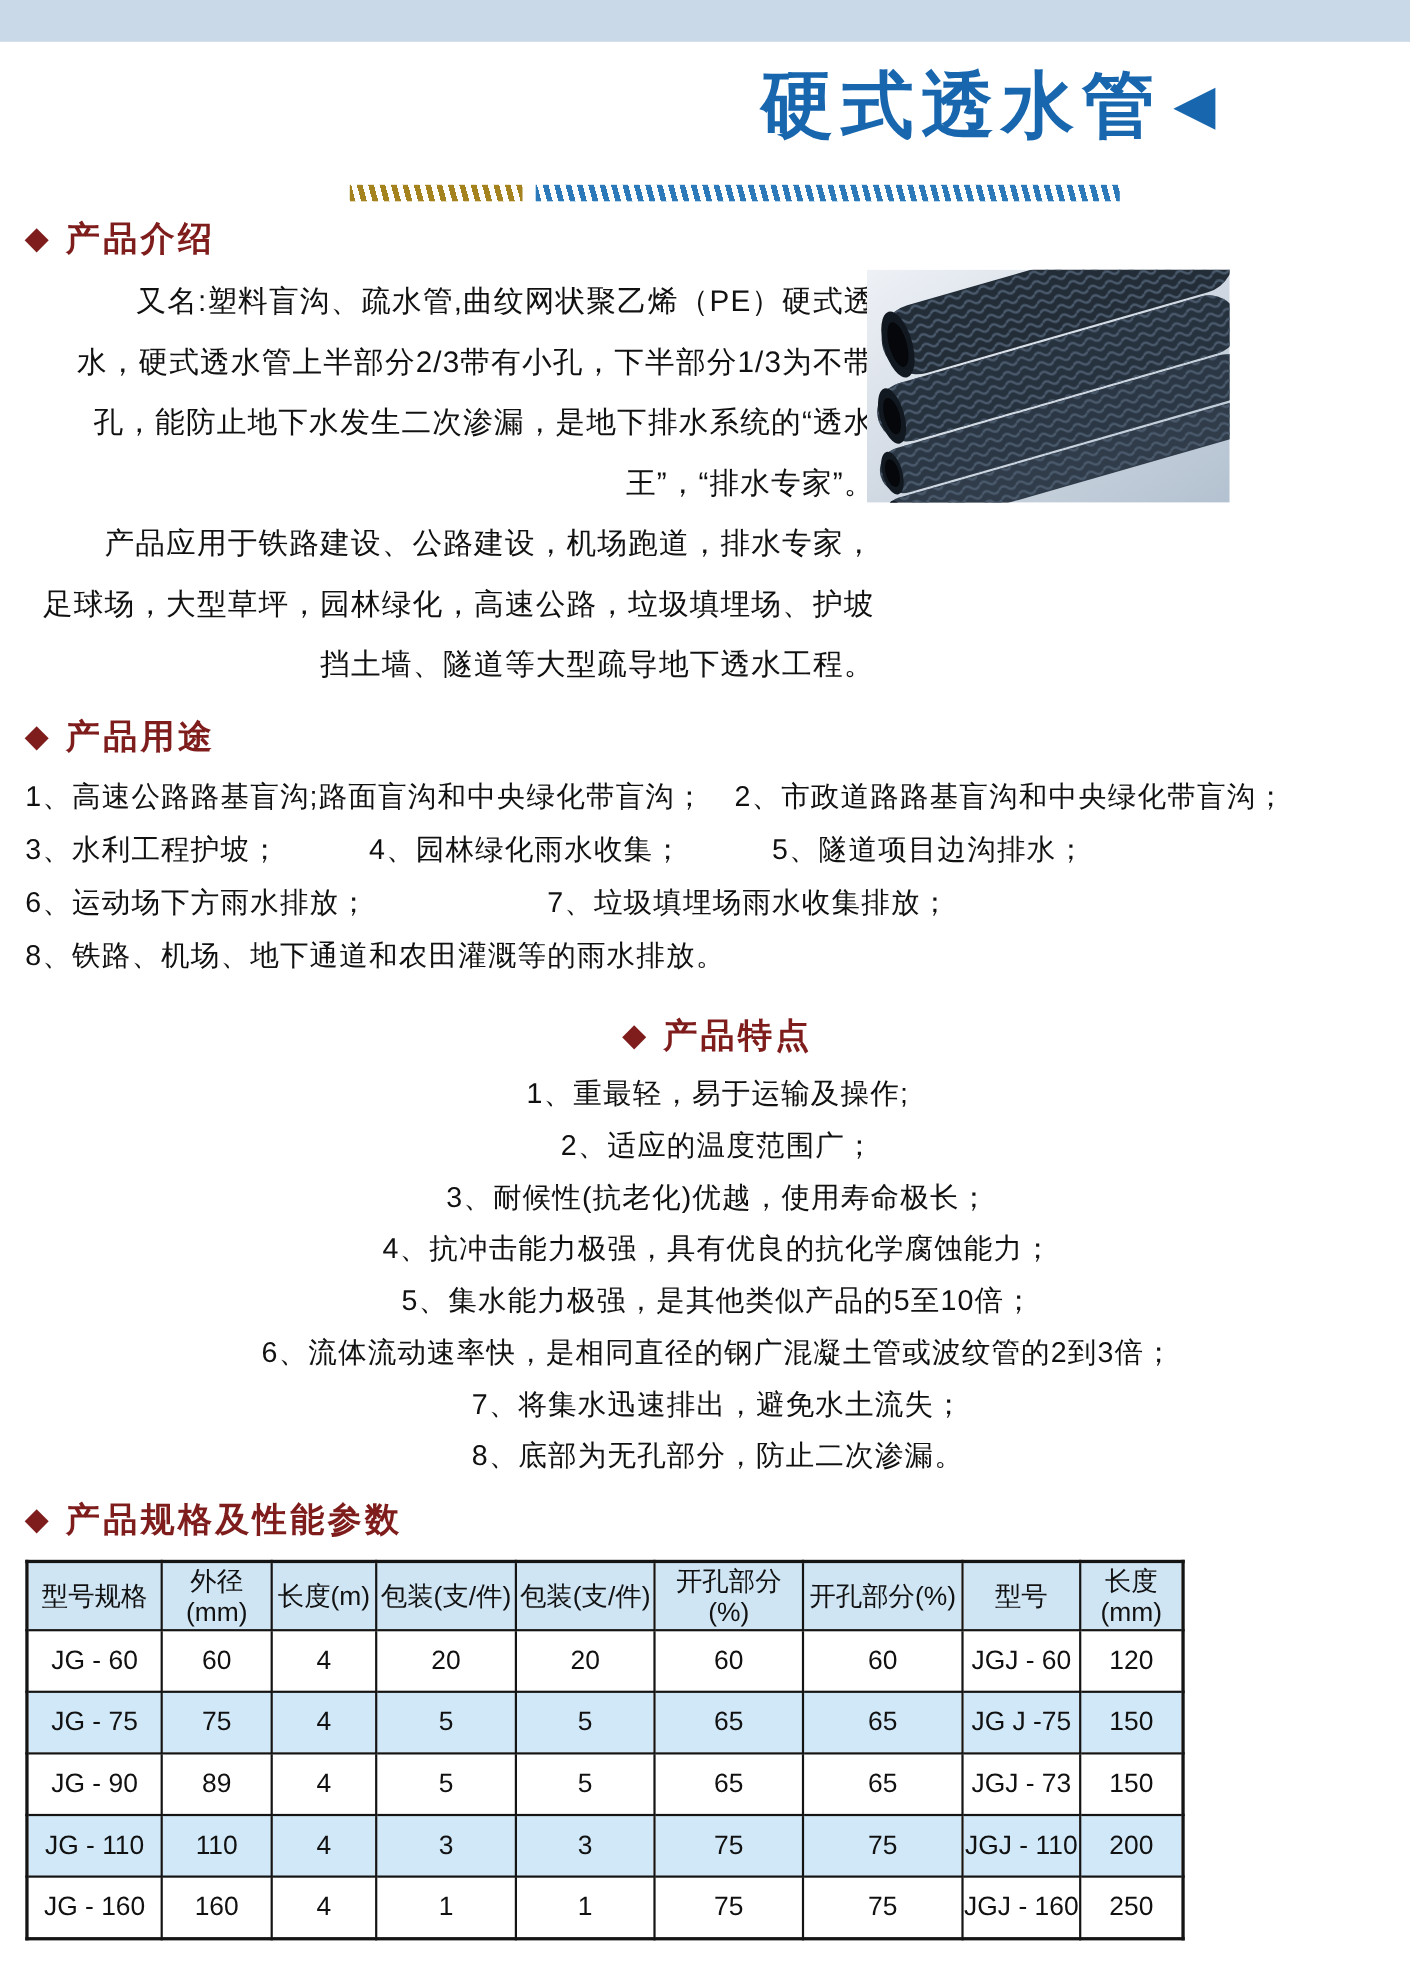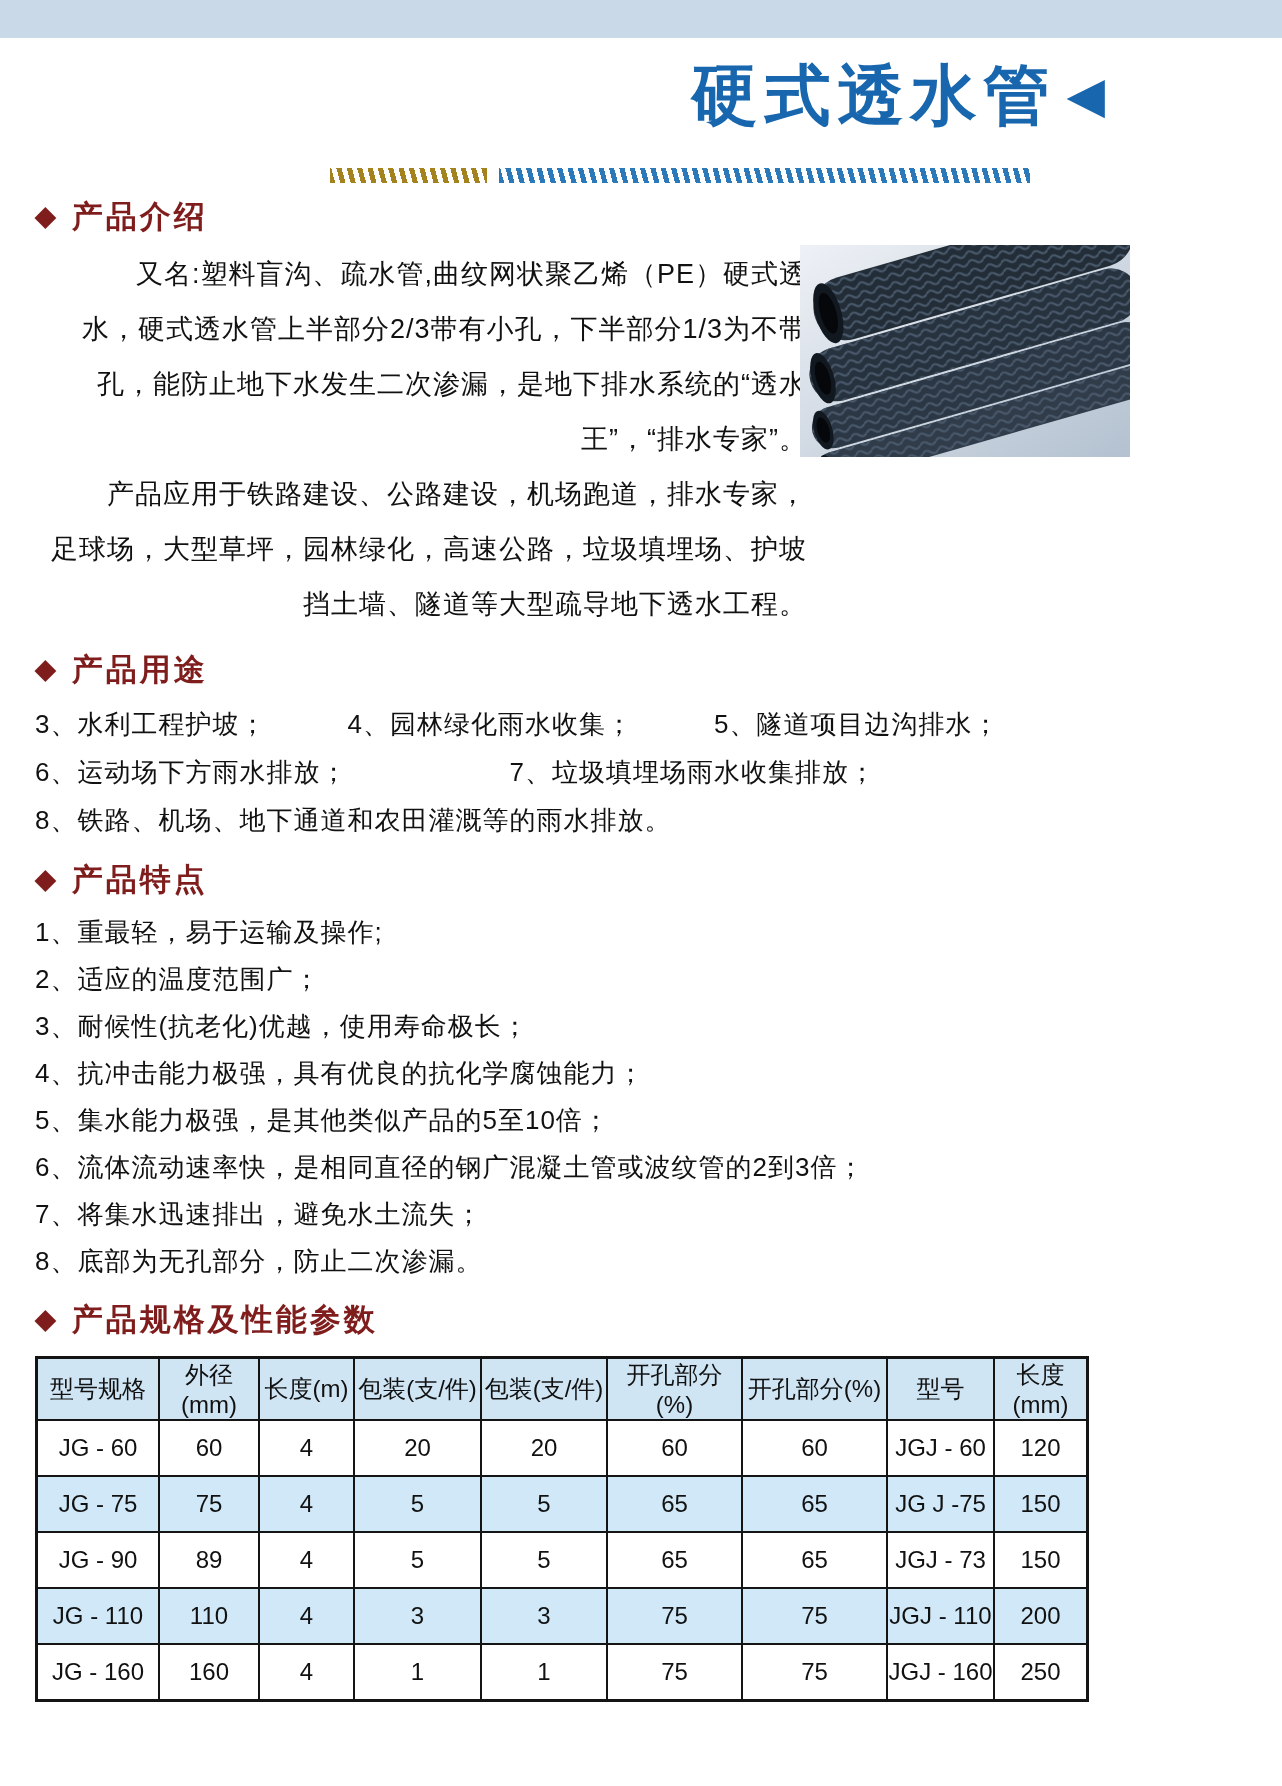--- a/index.html
+++ b/index.html
@@ -1,38 +1,38 @@
 <!DOCTYPE html>
 <html><head>
 <meta charset="utf-8">
 <style>
   html,body{margin:0;padding:0;background:#ffffff;}
   body{width:1282px;height:1786px;overflow:hidden;font-family:"Liberation Sans",sans-serif;color:#111;}
-  .page{position:relative;width:1282px;height:1786px;box-sizing:border-box;padding-left:35px;background:#fff;}
+  .page{position:relative;width:1282px;height:1786px;box-sizing:border-box;padding-left:23px;background:#fff;}
   .top-band{position:absolute;left:0;top:0;width:1282px;height:38px;background:#c9d9e8;}
   .title-row{padding-top:55px;height:80px;line-height:80px;text-align:right;padding-right:177px;white-space:nowrap;}
   .page-title{font-family:"DejaVu Serif",serif;font-size:66px;font-weight:bold;color:#1766ae;letter-spacing:7px;}
   .title-arrow{font-size:50px;color:#1766ae;margin-left:10px;vertical-align:6px;}
   .stripe-row{margin-top:33px;margin-left:295px;height:15px;display:flex;}
   .hatch{height:15px;display:inline-block;}
   .hatch-gold{width:157px;background:repeating-linear-gradient(75deg,#a4831f 0 5px,rgba(0,0,0,0) 5px 10px);}
   .hatch-blue{width:531px;margin-left:12px;background:repeating-linear-gradient(75deg,#2b79b9 0 5px,rgba(0,0,0,0) 5px 10px);}
   .sec-heading{color:#7f1d1d;font-weight:bold;white-space:nowrap;height:42px;line-height:42px;}
   .diamond{font-size:27px;margin-right:16px;vertical-align:2px;}
   .sec-title{font-size:31px;letter-spacing:3px;}
   .mt-intro{margin-top:12px;}
   .intro-body{position:relative;margin-top:10px;}
   .intro-text{width:772px;text-align:right;}
   .intro-text p{margin:0;text-indent:2em;font-size:27px;line-height:55px;letter-spacing:1px;}
   .photo{position:absolute;left:765px;top:-2px;width:330px;height:212px;overflow:hidden;}
   .mt-usage{margin-top:16px;}
   .line-list{margin-top:10px;}
   .body-line{font-size:26px;line-height:48px;white-space:nowrap;letter-spacing:1px;}
   .features .body-line{line-height:47px;}
-  .mt-features{margin-top:14px;}
+  .mt-features{margin-top:28px;text-align:center;}
   .features .line-list{margin-top:9px;}
   .mt-specs{margin-top:13px;}
   .spec-table{border-collapse:collapse;table-layout:fixed;width:1052px;margin-top:16px;border:3px solid #141414;}
   .spec-table th,.spec-table td{border:2px solid #141414;text-align:center;vertical-align:middle;font-weight:normal;font-size:24px;padding:0;overflow:hidden;}
   .spec-table th{height:53px;background:#cfe5f4;}
   .spec-table td{height:54px;background:#ffffff;}
   .spec-table tbody tr:nth-child(even) td{background:#d0e8f7;}
   .spec-table th:nth-child(1){width:120px}
   .spec-table th:nth-child(2){width:98px}
   .spec-table th:nth-child(3){width:93px}
@@ -109,20 +109,21 @@
         </svg>
       </div>
     </div>
   </div>
 
   <div class="section mt-usage">
     <div class="sec-heading">
       <span class="diamond">◆</span><span class="sec-title">产品用途</span>
     </div>
     <div class="line-list">
+        <div class="body-line">1、高速公路路基盲沟;路面盲沟和中央绿化带盲沟；　2、市政道路路基盲沟和中央绿化带盲沟；</div>
         <div class="body-line">3、水利工程护坡；　　　4、园林绿化雨水收集；　　　5、隧道项目边沟排水；</div>
         <div class="body-line">6、运动场下方雨水排放；　　　　　　7、垃圾填埋场雨水收集排放；</div>
         <div class="body-line">8、铁路、机场、地下通道和农田灌溉等的雨水排放。</div>
       </div>
   </div>
 
   <div class="section features mt-features">
     <div class="sec-heading">
       <span class="diamond">◆</span><span class="sec-title">产品特点</span>
     </div>

